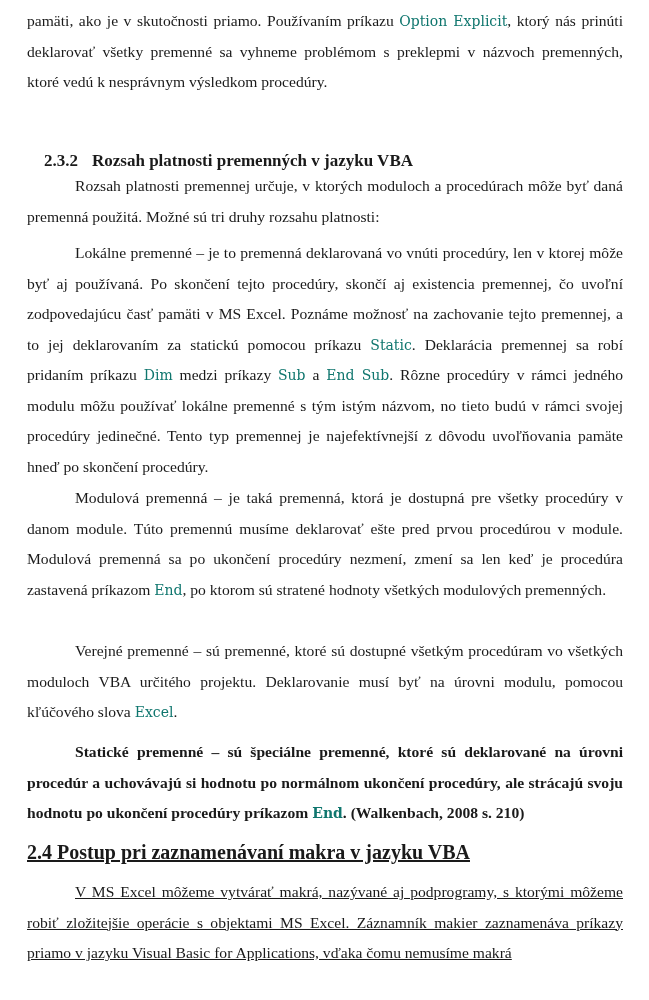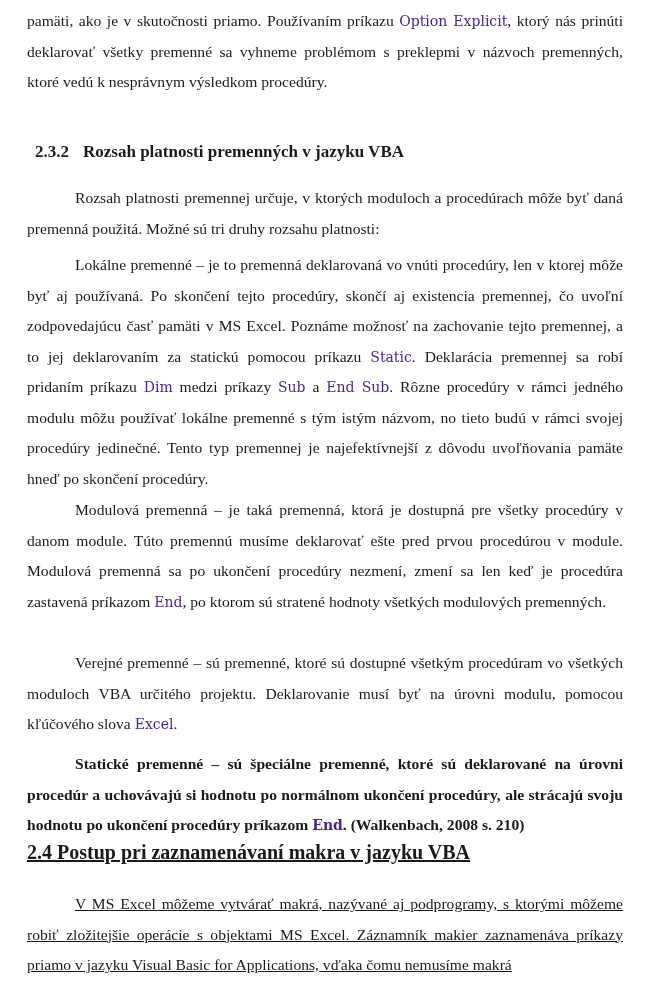--- a/index.html
+++ b/index.html
@@ -4,23 +4,23 @@
 <style>
   html, body { margin: 0; padding: 0; background: #ffffff; }
   body {
     width: 649px; height: 1000px; overflow: hidden; position: relative;
     font-family: "Liberation Serif", serif; color: #1a1a1a;
   }
   .page { position: absolute; left: 27px; top: 0; width: 596px; }
   p.para {
     margin: 0; font-size: 15.6px; line-height: 30.5px; text-align: justify;
   }
-  p.indent { text-indent: 48px; margin-top: 12px; }
-  .code { font-family: "DejaVu Serif", serif; color: #4c1d95; font-size: 14px; letter-spacing: 0; }
-  h3.h3 { margin: 8px; font-size: 17px; font-weight: bold; line-height: 24px; }
+  p.indent { text-indent: 48px; }
+  .code { font-family: "DejaVu Serif", serif; color: #0f766e; font-size: 14px; letter-spacing: 0; }
+  h3.h3 { margin: 17px; font-size: 17px; font-weight: bold; line-height: 24px; }
   h3.h3 .num { display: inline-block; width: 48px; }
   h2.h2 { margin: 0; font-size: 20px; font-weight: bold; line-height: 28px; text-decoration: underline; }
   .p1 { position: absolute; top: 6px; }
   .h-232 { position: absolute; top: 132px; }
   .p2 { position: absolute; top: 171px; }
   .p3 { position: absolute; top: 238px; }
   .p4 { position: absolute; top: 483px; }
   .p5 { position: absolute; top: 636px; }
   .p6 { position: absolute; top: 737px; font-weight: bold; }
   .h-24 { position: absolute; top: 838px; }

